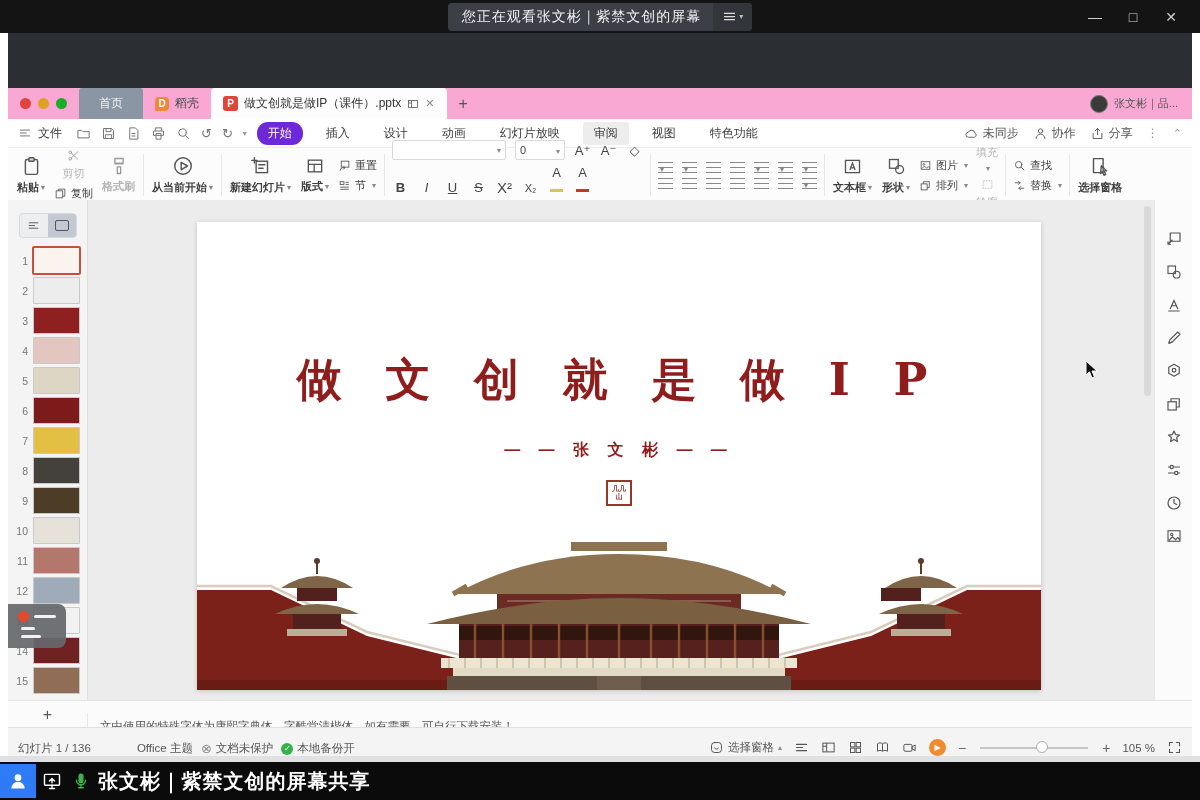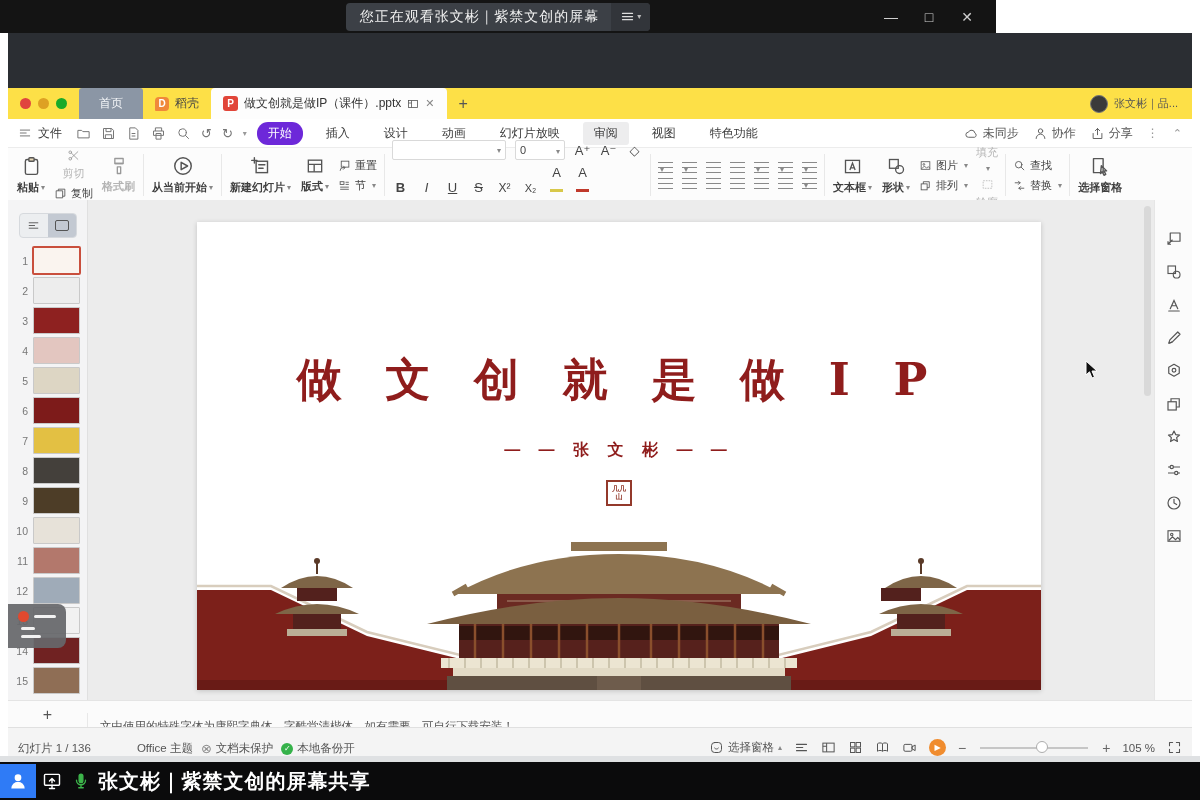--- a/index.html
+++ b/index.html
@@ -3,36 +3,36 @@
 <meta charset="utf-8">
 <style>
   html,body{margin:0;padding:0;background:#fff;}
   #app{position:relative;width:1200px;height:800px;overflow:hidden;background:#fff;
        font-family:"Liberation Sans","DejaVu Sans",sans-serif;-webkit-font-smoothing:antialiased;}
   svg.ic{display:block;}
   .drop::after{content:"▾";font-size:8px;color:#888;margin-left:2px;}
   .dropb::after{content:"▾";font-size:8px;color:#888;}
 
   
-  .meetbar{position:absolute;left:0;top:0;width:996px;height:33px;background:#141414;
+  .meetbar{position:absolute;left:0;top:0;width:1200px;height:33px;background:#141414;
            display:flex;align-items:center;justify-content:center;}
   .meetpill{display:flex;align-items:stretch;border-radius:4px;overflow:hidden;background:#3c4046;}
   .meetpill-text{color:#f0f0f0;font-size:14px;padding:5px 12px 5px 14px;letter-spacing:1px;}
   .meetpill-menu{background:#32353a;display:flex;align-items:center;padding:0 9px;gap:2px;color:#ddd;}
   .winctl{position:absolute;right:10px;top:0;height:33px;display:flex;align-items:center;gap:0;}
   .winbtn{width:38px;height:33px;display:flex;align-items:center;justify-content:center;color:#cfcfcf;font-size:14px;}
 
   
   .darkstrip{position:absolute;left:8px;top:33px;width:1184px;height:55px;background:#2b2e33;}
 
   
   .wps{position:absolute;left:8px;top:88px;width:1184px;height:668px;background:#fff;}
 
   
-  .tabbar{height:31px;background:#fde047;display:flex;align-items:center;padding:0 6px;}
+  .tabbar{height:31px;background:#f9a8d4;display:flex;align-items:center;padding:0 6px;}
   .lights{display:flex;gap:7px;margin:0 12px 0 6px;}
   .light{width:11px;height:11px;border-radius:50%;}
   .tab{display:flex;align-items:center;font-size:12px;color:#444;padding:0 12px;height:31px;gap:6px;}
   .tab-home{background:#8b96a5;color:#f2f4f7;border-radius:3px 3px 0 0;padding:0 20px;}
   .docer-d{width:14px;height:14px;border-radius:4px 4px 4px 1px;background:#f0883a;color:#fff;
            font-size:10px;font-weight:bold;display:flex;align-items:center;justify-content:center;}
   .tab-doc{background:#fdfdfd;border-radius:4px 4px 0 0;color:#333;}
   .wps-p{width:15px;height:15px;border-radius:3px;background:#e14539;color:#fff;font-size:10px;
          font-weight:bold;display:flex;align-items:center;justify-content:center;}
   .tab-close,.tab-mini-ic{color:#888;font-size:11px;}
@@ -603,21 +603,21 @@
             </span>
           <span class="fmt">A⁺</span>
           <span class="fmt">A⁻</span>
           <span class="fmt">◇</span>
         </div>
         <div class="rowicons">
           <span class="fmt" style="font-weight:bold">B</span>
           <span class="fmt" style="font-style:italic">I</span>
           <span class="fmt" style="text-decoration:underline">U</span>
           <span class="fmt" style="text-decoration:line-through">S</span>
-          <span class="fmt" style="font-size:12px">X²</span>
+          <span class="fmt" style="font-size:15px">X²</span>
           <span class="fmt" style="font-size:11px">X₂</span>
           <span class="fmt drop"><span>A</span><span class="colorbar" style="background:#d8c84a"></span></span>
           <span class="fmt drop"><span>A</span><span class="colorbar" style="background:#c0392b"></span></span>
         </div>
       </div>
       <div class="sep"></div>
       <div class="rb-col">
         <div class="rowicons">
           <span class="bars drop"></span>
           <span class="bars drop"></span>

